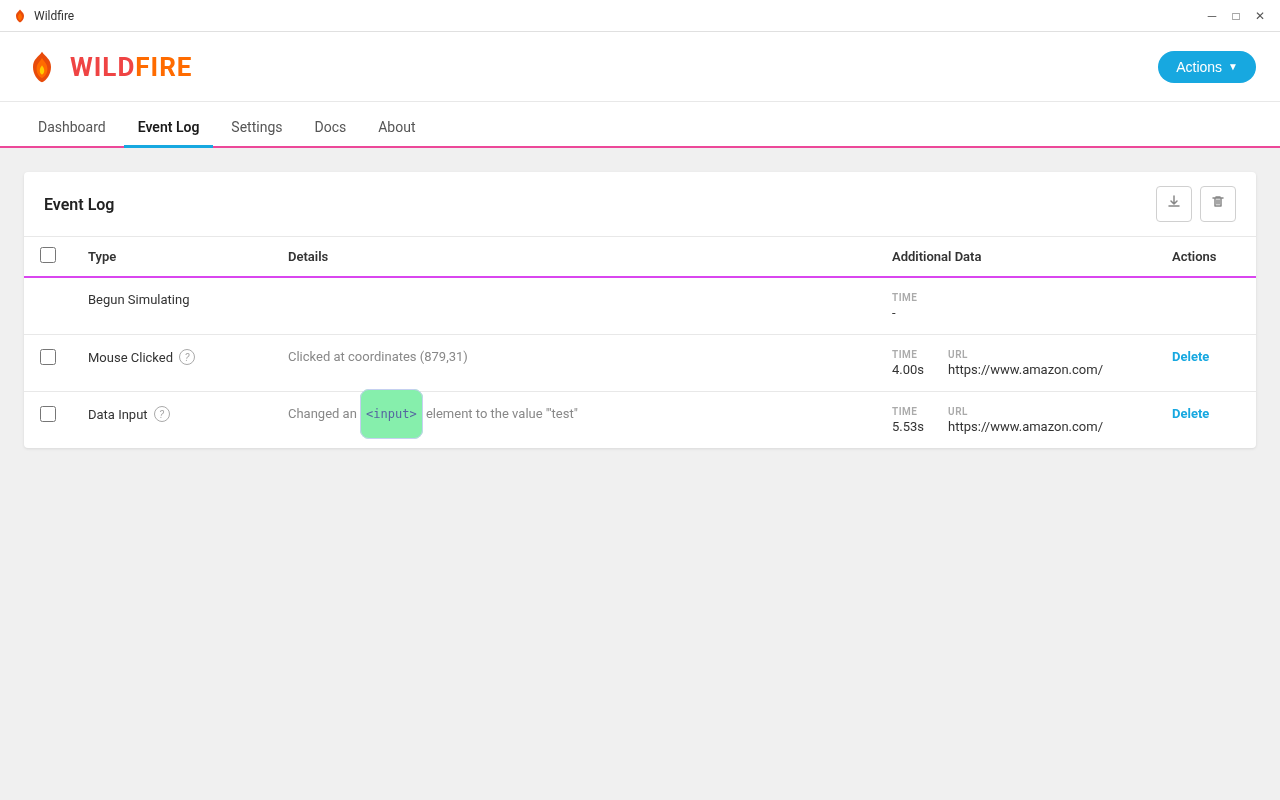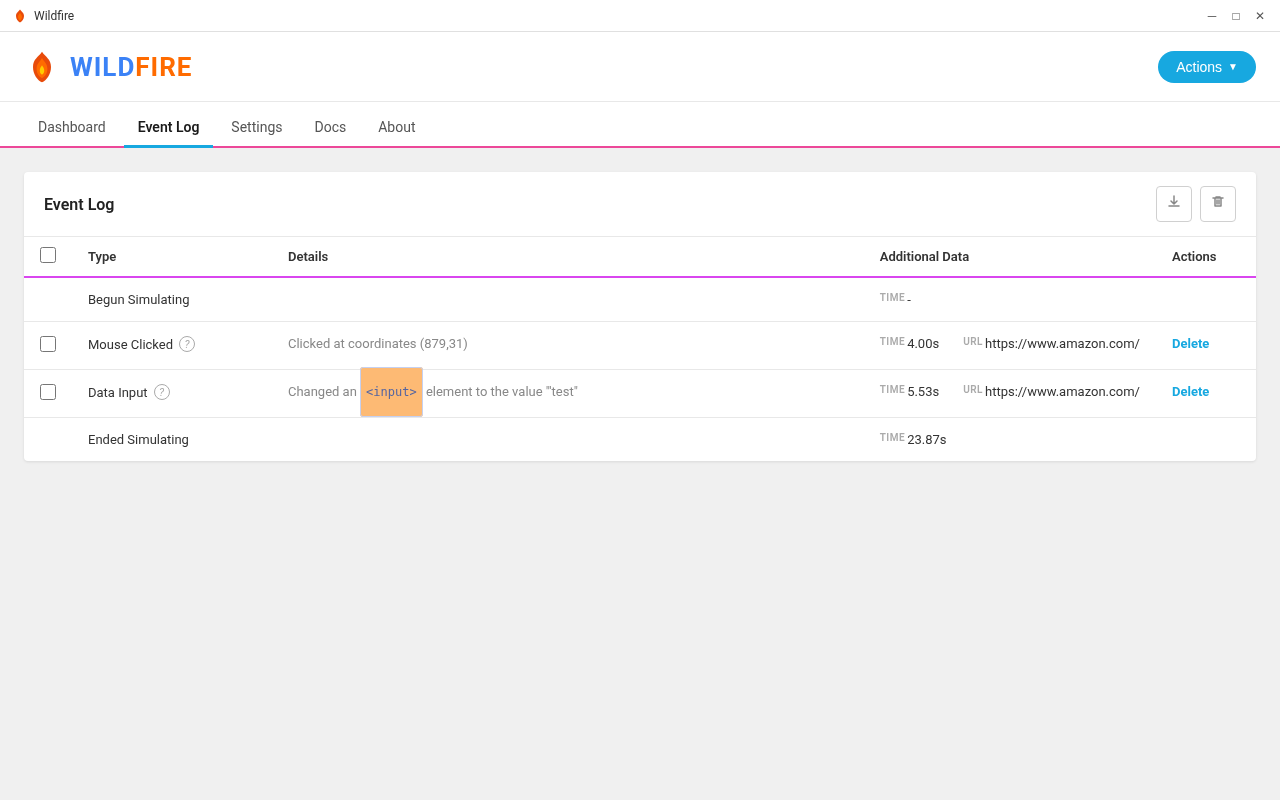--- a/index.html
+++ b/index.html
@@ -62,21 +62,21 @@
     }
     .logo-flame {
       width: 36px;
       height: 36px;
     }
     .logo-text {
       font-size: 26px;
       font-weight: 700;
       letter-spacing: 1px;
     }
-    .logo-wild { color: #3b82f6; }
+    .logo-wild { color: #ef4444; }
     .logo-fire { color: #ff6b00; }
     .header-spacer { flex: 1; }
     .actions-btn {
       background: #17a8e0;
       color: #fff;
       border: none;
       border-radius: 20px;
       padding: 8px 18px;
       font-size: 14px;
       font-weight: 500;
@@ -216,41 +216,41 @@
       font-size: 11px;
       cursor: pointer;
       font-style: italic;
     }
 
     .details-text {
       color: #888;
       font-size: 13px;
     }
     .code-tag {
-      background: #fdba74;
+      background: #86efac;
       color: #5565a0;
       font-family: monospace;
       font-size: 12px;
       padding: 17px 5px;
-      border-radius: 3px;
+      border-radius: 9px;
       border: 1px solid #c5d0f0;
     }
 
     .additional-cell {
       display: flex;
       flex-direction: column;
       gap: 2px;
     }
     .additional-row {
       display: flex;
       gap: 24px;
     }
     .additional-group {
       display: flex;
-      flex-direction: row;
+      flex-direction: column;
       gap: 2px;
     }
     .additional-label {
       font-size: 10px;
       font-weight: 600;
       color: #aaa;
       letter-spacing: 0.5px;
       text-transform: uppercase;
     }
     .additional-value {
@@ -421,35 +421,17 @@
                   <span class="additional-value">https://www.amazon.com/</span>
                 </div>
               </div>
             </div>
           </td>
           <td>
             <a class="delete-link">Delete</a>
           </td>
         </tr>
 
-        <tr>
-          <td></td>
-          <td>
-            <div class="type-cell">
-              <span>Ended Simulating</span>
-            </div>
-          </td>
-          <td></td>
-          <td>
-            <div class="additional-cell">
-              <div class="additional-group">
-                <span class="additional-label">TIME</span>
-                <span class="additional-value">23.87s</span>
-              </div>
-            </div>
-          </td>
-          <td></td>
-        </tr>
 
       </tbody>
     </table>
   </div>
 </div>
 
 </body></html>

